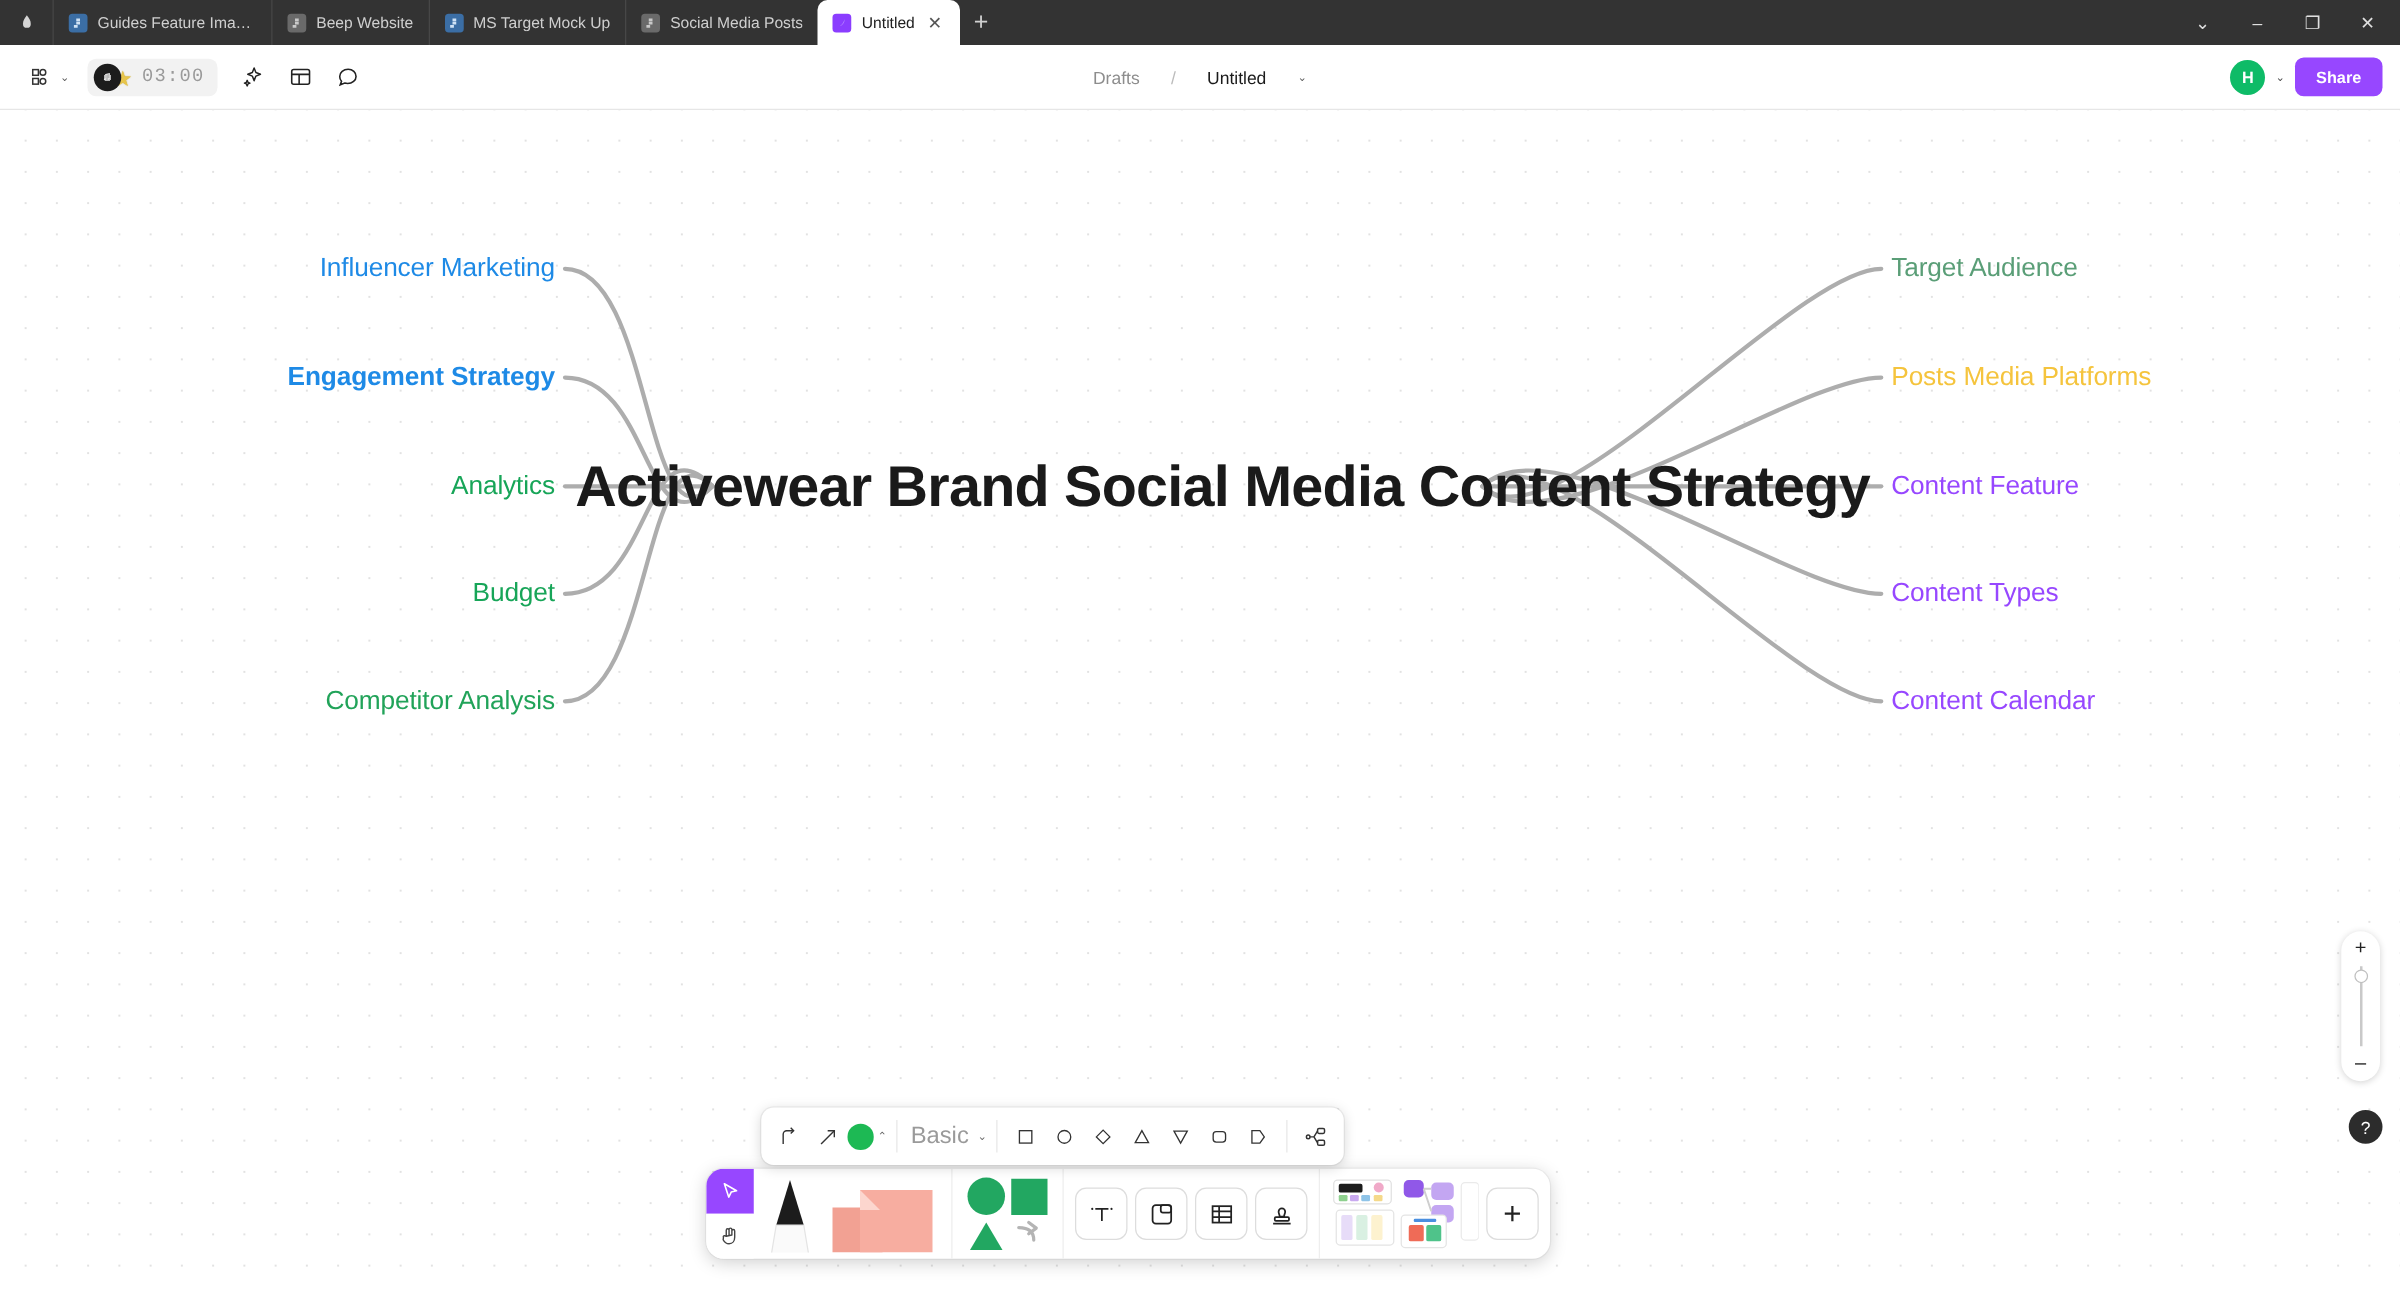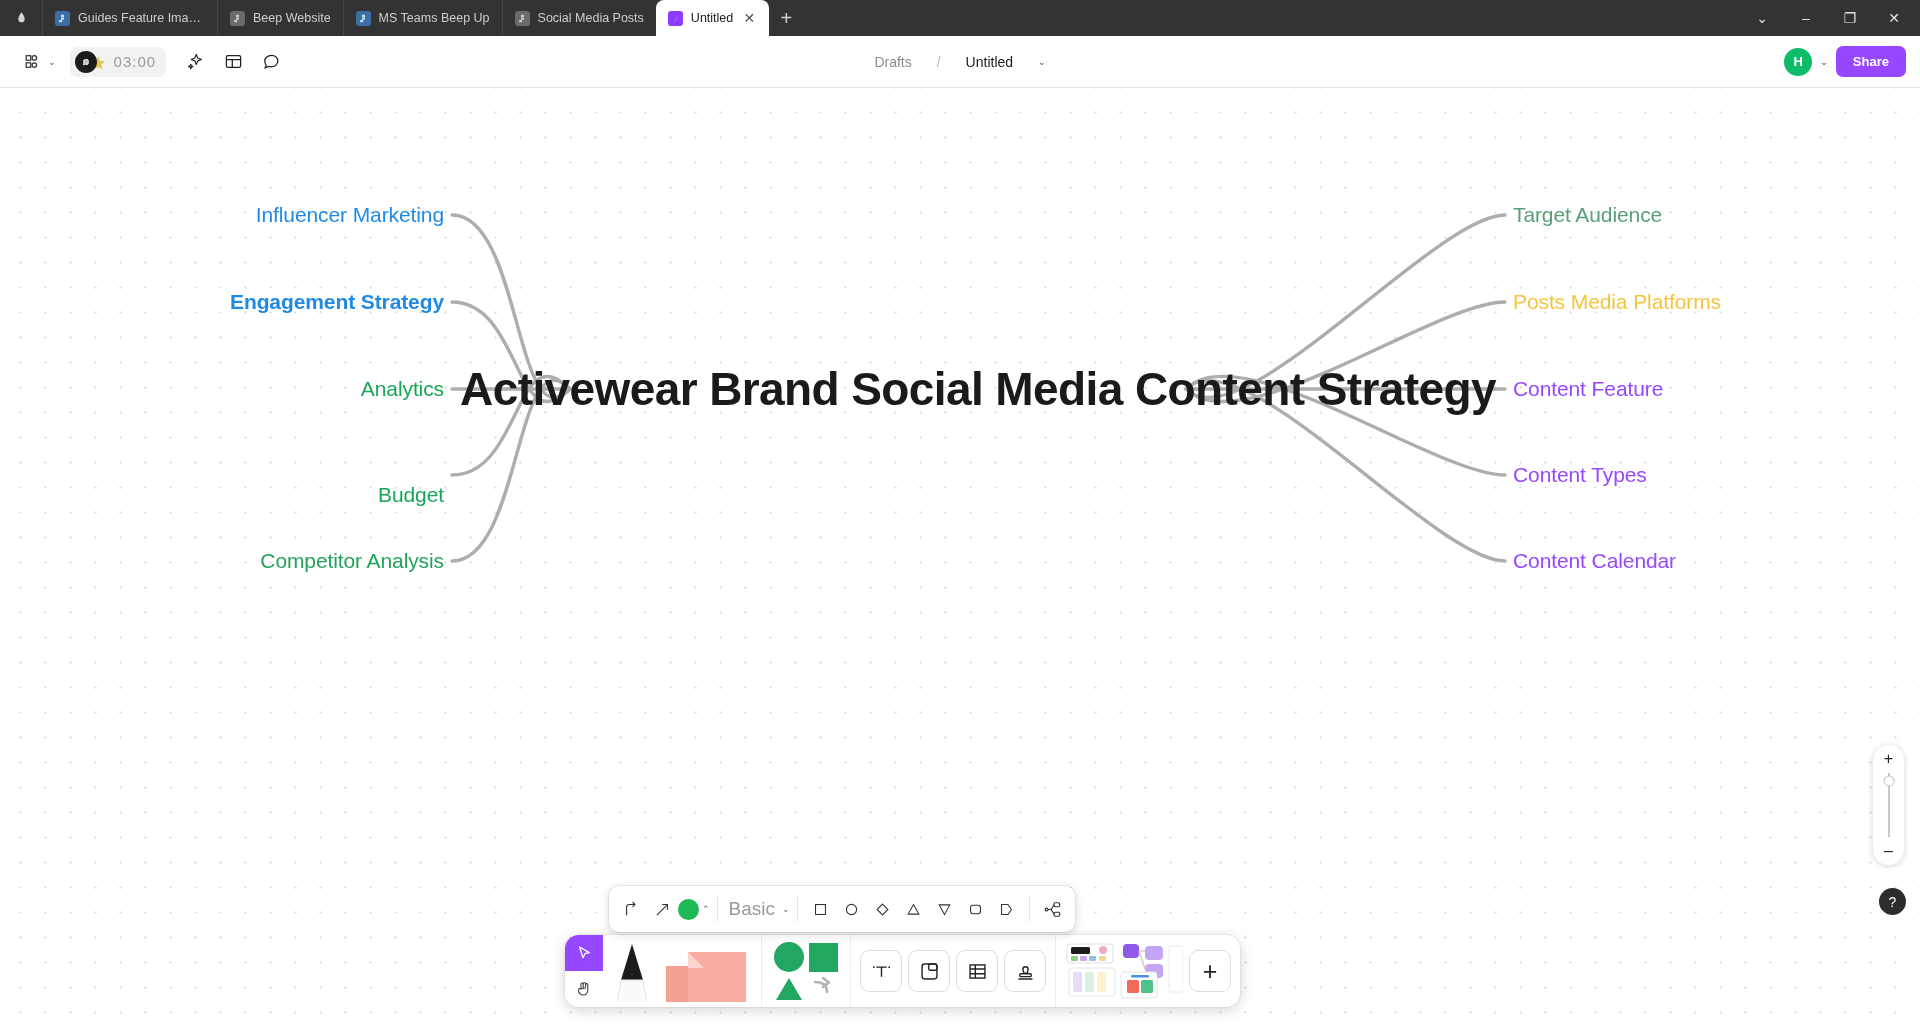--- a/index.html
+++ b/index.html
@@ -85,21 +85,21 @@
     background: radial-gradient(circle at 50% 50%, #b8b8b8 0 3px, #1c1c1c 3px 100%);
     display: flex; align-items: center; justify-content: center;
     color: #e8e8e8; font-size: 10px; position: relative;
   }
   .star-badge {
     width: 18px; height: 18px; margin-left: -9px; margin-top: 4px;
     color: #e8c54a; font-size: 17px; line-height: 1;
     text-shadow: 0 0 1px #b99c1f;
   }
   .timer-txt {
-    font-family: Liberation Sans, sans-serif;
+    font-family: Liberation Mono, monospace;
     font-size: 15px; letter-spacing: 1px; color: #9a9a9a; margin-left: 2px;
   }
   .hdr-center {
     position: absolute; left: 50%; transform: translateX(-50%);
     display: flex; align-items: center; gap: 25px; font-size: 14px;
   }
   .crumb-muted { color: #8d8d8d; cursor: pointer; }
   .crumb-sep { color: #bcbcbc; }
   .crumb-cur { color: #1a1a1a; cursor: pointer; }
   .crumb-chev { font-size: 9px; color: #555; cursor: pointer; }
@@ -244,21 +244,21 @@
     </span>
     <span class="btitle">Beep Website</span>
   </div>
 
   <div class="btab">
     <span class="favicon fv-fig">
       <svg width="9" height="9" viewBox="0 0 24 24" fill="#cfe2f5">
           <path d="M8 2h8v6H8zM8 9h8v6H8zM3 16h8v6H3z"></path>
         </svg>
     </span>
-    <span class="btitle">MS Teams Beep Up</span>
+    <span class="btitle">MS Target Mock Up</span>
   </div>
 
   <div class="btab">
     <span class="favicon fv-grey">
       <svg width="9" height="9" viewBox="0 0 24 24" fill="#c9c9c9">
           <path d="M8 2h8v6H8zM8 9h8v6H8zM3 16h8v6H3z"></path>
         </svg>
     </span>
     <span class="btitle">Social Media Posts</span>
   </div>
@@ -346,21 +346,21 @@
         <path d="M1505 214 C1435 214, 1241 356, 1186 301"></path>
         <path d="M1505 301 L1186 301"></path>
         <path d="M1505 387 C1435 387, 1241 246, 1186 301"></path>
         <path d="M1505 473 C1435 473, 1241 246, 1186 301"></path>
       </g>
   </svg>
   <div id="nodes-layer">
       <div class="node left" style="left: 444px; top: 127px; color: rgb(30, 138, 230);">Influencer Marketing</div>
       <div class="node left" style="left: 444px; top: 214px; color: rgb(30, 138, 230); font-weight: bold;">Engagement Strategy</div>
       <div class="node left" style="left: 444px; top: 301px; color: rgb(23, 165, 88);">Analytics</div>
-      <div class="node left" style="left: 444px; top: 387px; color: rgb(23, 165, 88); margin-top: 20px;">Budget</div>
+      <div class="node left" style="left: 444px; top: 387px; color: rgb(23, 165, 88);">Budget</div>
       <div class="node left" style="left: 444px; top: 473px; color: rgb(33, 163, 89);">Competitor Analysis</div>
       <div class="node right" style="left: 1513px; top: 127px; color: rgb(90, 158, 119);">Target Audience</div>
       <div class="node right" style="left: 1513px; top: 214px; color: rgb(245, 196, 61);">Posts Media Platforms</div>
       <div class="node right" style="left: 1513px; top: 301px; color: rgb(151, 71, 255);">Content Feature</div>
       <div class="node right" style="left: 1513px; top: 387px; color: rgb(151, 71, 255);">Content Types</div>
       <div class="node right" style="left: 1513px; top: 473px; color: rgb(151, 71, 255);">Content Calendar</div>
       <div class="node root" style="left: 978px; top: 301px; color: rgb(26, 26, 26);">Activewear Brand Social Media Content Strategy</div>
     </div>
 </div>
 

